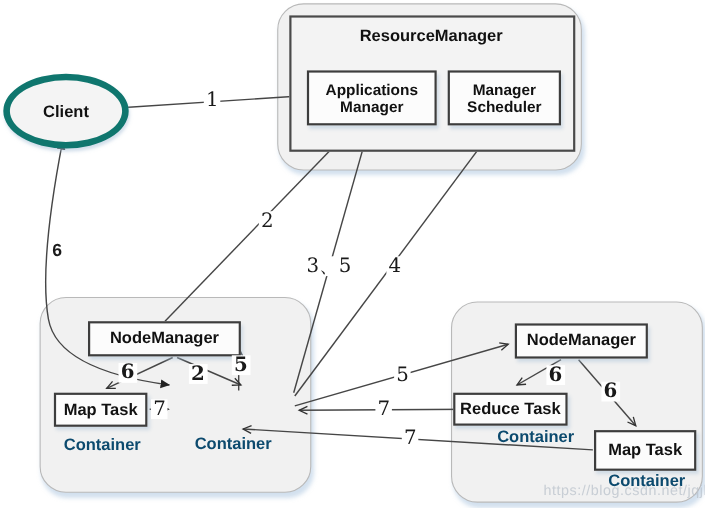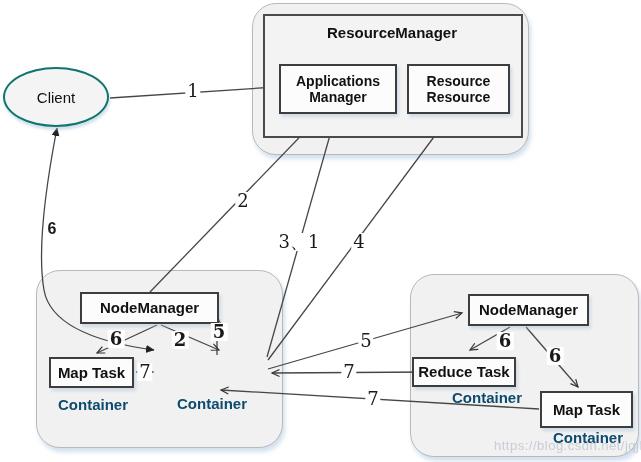--- a/index.html
+++ b/index.html
@@ -9,22 +9,22 @@
   .grp{position:absolute;background:#f1f1f1;border:1px solid #b9b9b9;border-radius:24px;
        box-shadow:2px 4px 4px rgba(173,199,224,0.55);z-index:0;}
   
   .inner{position:absolute;background:#f3f3f3;border:2px solid #4a4a4a;z-index:2;}
   
   .box{position:absolute;background:#fcfcfc;border:2px solid #3d3d3d;display:flex;
        align-items:center;justify-content:center;text-align:center;font-weight:bold;
        color:#111;font-size:15px;line-height:1.15;z-index:3;
        box-shadow:2px 3px 3px rgba(168,192,216,0.45);}
   .box.small{font-size:14px;}
-  .ellipse{position:absolute;background:#f4f4f4;border:2px solid #0f766e;border-radius:50%;
-       display:flex;align-items:center;justify-content:center;font-weight:normal;font-size:15px;
+  .ellipse{position:absolute;background:#f4f4f4;border:6px solid #0f766e;border-radius:50%;
+       display:flex;align-items:center;justify-content:center;font-weight:bold;font-size:15px;
        color:#111;z-index:3;box-shadow:1px 3px 3px rgba(168,192,216,0.5);}
   .rm-title{position:absolute;left:263px;top:24px;width:258px;text-align:center;
        font-weight:bold;font-size:15px;color:#111;z-index:3;}
   .cont-label{position:absolute;font-weight:bold;font-size:15px;color:#0c4a6e;z-index:3;
        width:100px;text-align:center;transform:translateX(-50%);}
   svg.wires{position:absolute;left:0;top:0;z-index:1;}
   .elabel{position:absolute;transform:translate(-50%,-50%);z-index:4;background:#fff;
        padding:0 2px;font-family:"DejaVu Serif",serif;font-size:18px;color:#1a1a1a;line-height:1;}
   .elabel.b{font-weight:bold;}
   .elabel.sans{font-family:"Liberation Sans",sans-serif;font-size:16px;}
@@ -63,38 +63,38 @@
       <path d="M510,327 L470,350" marker-end="url(#mv)"></path>
       <path d="M526,327 L578,387" marker-end="url(#mv)"></path>
       <path d="M431,372 L272,373" marker-end="url(#mv)"></path>
       <path d="M539,409 L221,390" marker-end="url(#mv)"></path>
     </g>
   </svg>
 
   <div class="inner" style="left:263px;top:14px;width:256px;height:120px;"></div>
   <div class="rm-title">ResourceManager</div>
   <div class="box small" style="left:279px;top:64px;width:114px;height:46px;">Applications Manager</div>
-  <div class="box small" style="left:407px;top:64px;width:99px;height:46px;">Resource Resource</div>
+  <div class="box small" style="left:407px;top:64px;width:99px;height:46px;">Manager Scheduler</div>
 
   <div class="ellipse" style="left:3px;top:67px;width:102px;height:56px;">Client</div>
 
   <div class="box" style="left:80px;top:292px;width:135px;height:28px;">NodeManager</div>
   <div class="box" style="left:49px;top:357px;width:81px;height:27px;">Map Task</div>
   <div class="cont-label" style="left:93px;top:396px;">Container</div>
   <div class="cont-label" style="left:212px;top:395px;">Container</div>
 
   <div class="box" style="left:468px;top:294px;width:117px;height:28px;">NodeManager</div>
   <div class="box" style="left:412px;top:357px;width:100px;height:26px;">Reduce Task</div>
   <div class="box" style="left:540px;top:391px;width:89px;height:33px;">Map Task</div>
   <div class="cont-label" style="left:487px;top:389px;">Container</div>
   <div class="cont-label" style="left:588px;top:429px;">Container</div>
 
   <div class="elabel" style="left:193px;top:91px;">1</div>
   <div class="elabel" style="left:243px;top:201px;">2</div>
-  <div class="elabel" style="left:299px;top:242px;">3、1</div>
+  <div class="elabel" style="left:299px;top:242px;">3、5</div>
   <div class="elabel" style="left:359px;top:242px;">4</div>
   <div class="elabel b" style="left:219px;top:332px;">5</div>
   <div class="elabel" style="left:366px;top:341px;">5</div>
   <div class="elabel b sans" style="left:52px;top:229px;">6</div>
   <div class="elabel b" style="left:116px;top:339px;">6</div>
   <div class="elabel b" style="left:180px;top:340px;">2</div>
   <div class="elabel" style="left:145px;top:372px;">7</div>
   <div class="elabel b" style="left:505px;top:341px;">6</div>
   <div class="elabel b" style="left:555px;top:356px;">6</div>
   <div class="elabel" style="left:349px;top:372px;">7</div>

